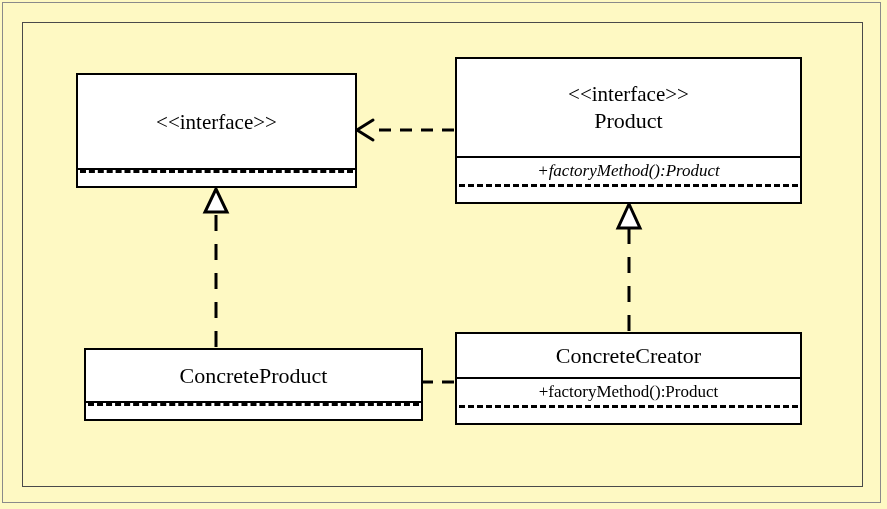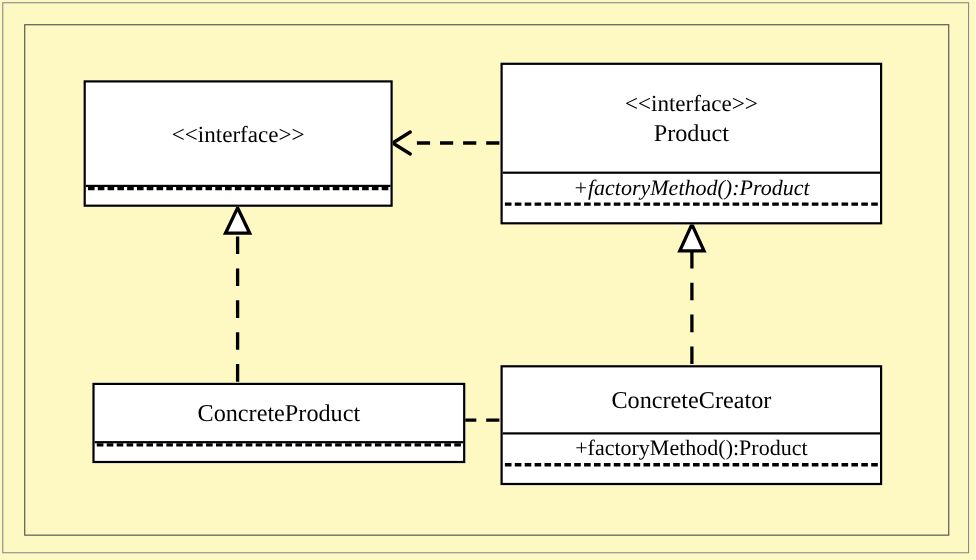--- a/index.html
+++ b/index.html
@@ -66,21 +66,21 @@
     color: #000000;
     white-space: nowrap;
   }
   .class-name {
     font-size: 22px;
     line-height: 28px;
     color: #000000;
     white-space: nowrap;
   }
   .member {
-    font-size: 20px;
+    font-size: 17px;
     line-height: 26px;
     color: #000000;
     white-space: nowrap;
     text-align: center;
     width: 100%;
   }
   .member.italic {
     font-style: italic;
   }
   .dashed-rule {
@@ -104,21 +104,21 @@
     height: 509px;
     pointer-events: none;
   }
   
   #box-product       { left: 76px;  top: 73px;  width: 281px; height: 115px; }
   #box-product .compartment-members { height: 18px; }
   #box-creator       { left: 455px; top: 57px;  width: 347px; height: 147px; }
   #box-creator .compartment-members { height: 46px; }
   #box-concreteproduct { left: 84px;  top: 348px; width: 339px; height: 73px; }
   #box-concreteproduct .compartment-members { height: 18px; }
-  #box-concretecreator { left: 455px; top: 332px; width: 347px; height: 109px; }
+  #box-concretecreator { left: 455px; top: 332px; width: 347px; height: 93px; }
   #box-concretecreator .compartment-members { height: 46px; }
 </style>
 </head>
 <body>
 
 <div id="canvas">
 
   <div class="outer-frame"></div>
   <div class="inner-frame"></div>
 

